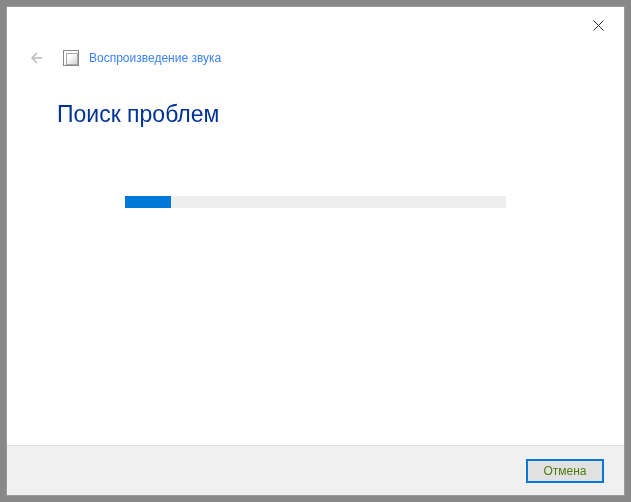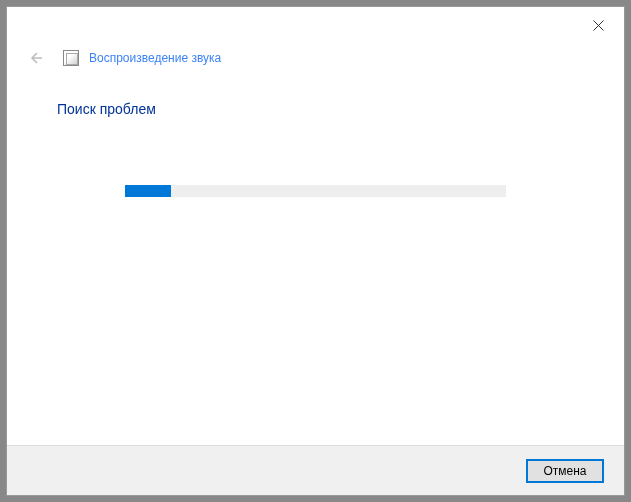--- a/index.html
+++ b/index.html
@@ -90,21 +90,21 @@
     .wizard-title {
       font-size: 12px;
       color: #3b82f6;
     }
     .content {
       flex: 1;
       padding: 28px 50px 0 50px;
     }
     .heading {
       color: #003399;
-      font-size: 14px;
+      font-size: 23px;
       font-weight: 400;
       margin-bottom: 68px;
     }
     .progress-wrap {
       margin: 0 68px;
     }
     .progress-bar {
       width: 100%;
       height: 12px;
       background: #eeeeee;
@@ -126,21 +126,21 @@
       align-items: center;
       justify-content: flex-end;
       padding-right: 20px;
     }
     .cancel-btn {
       min-width: 78px;
       height: 24px;
       background: #e1e1e1;
       border: 2px solid #0078d7;
       font-size: 12px;
-      color: #000000;
+      color: #4d7c0f;
       display: flex;
       align-items: center;
       justify-content: center;
       cursor: pointer;
       padding: 0 10px;
     }
   </style>
 </head>
 <body>
 

